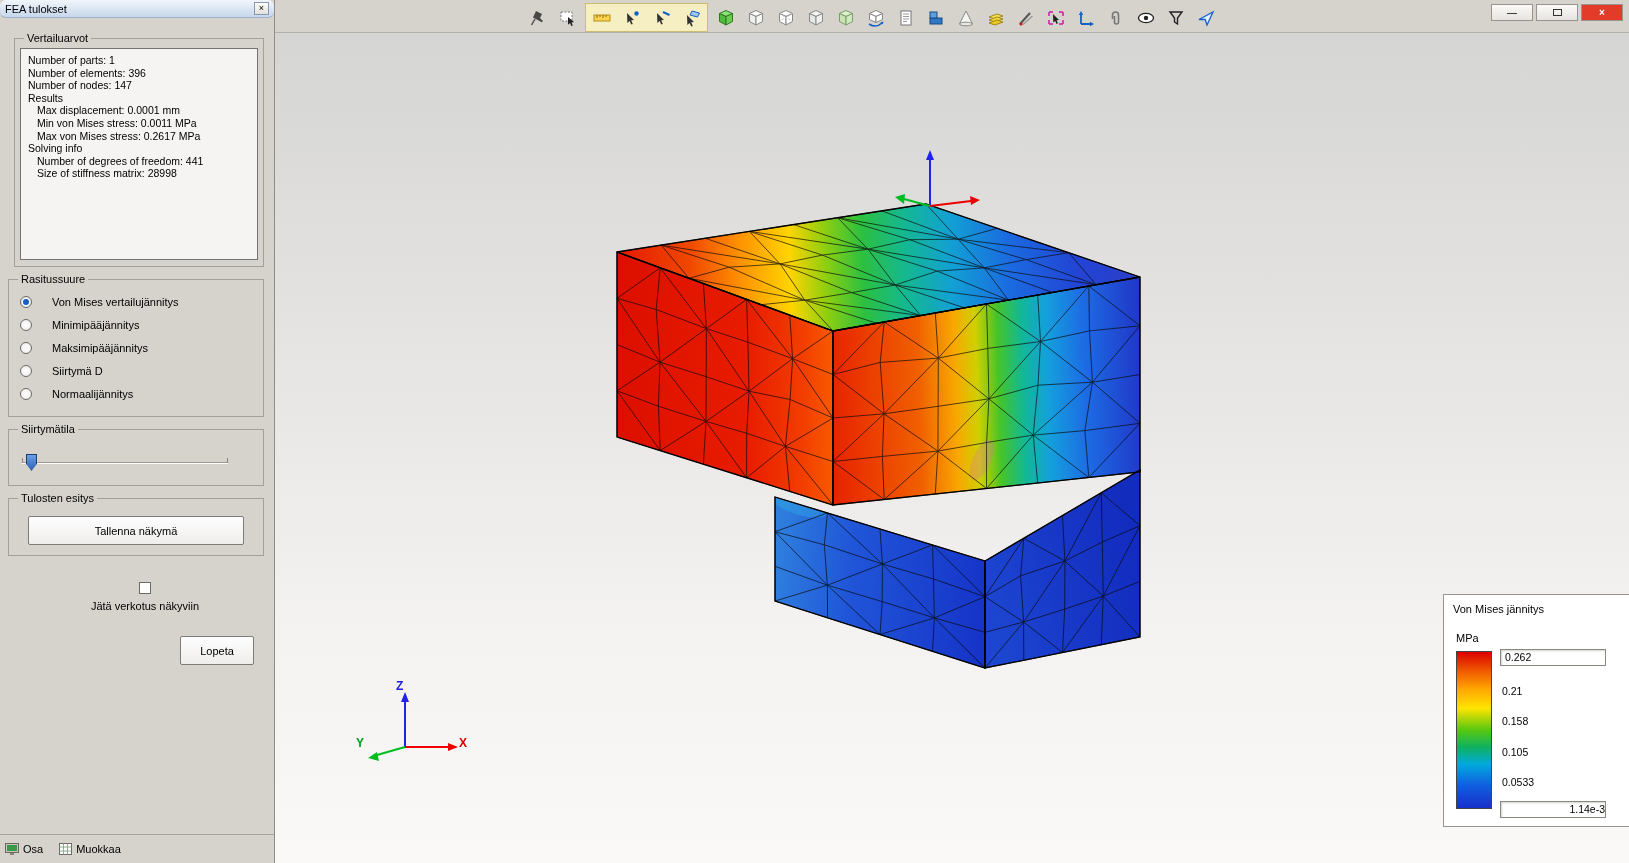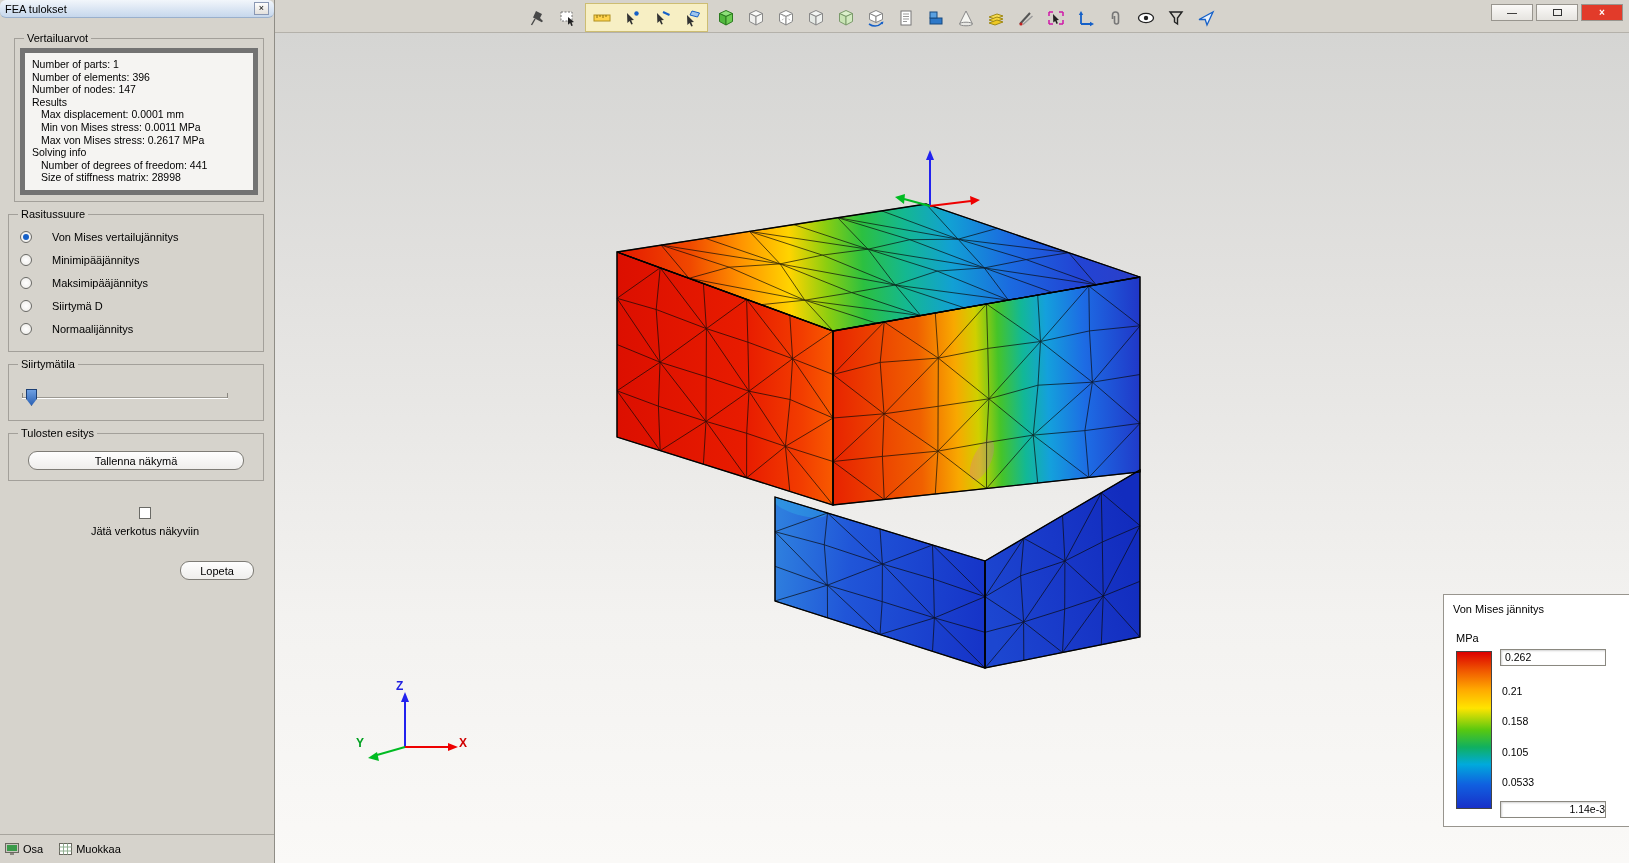--- a/index.html
+++ b/index.html
@@ -26,34 +26,34 @@
 
   
   #panel { position:absolute; left:0; top:0; width:275px; height:863px; background:#d6d3cc;
     border-right:1px solid #8f8d86; z-index:3; }
   #panel-titlebar { height:18px; background:linear-gradient(#f2f6fb,#c6d7ec); border-bottom:1px solid #9ab0cc;
     display:flex; align-items:center; padding:0 5px;border-radius:6px; }
   #panel-close { margin-left:auto; width:15px; height:13px; font-size:9px; line-height:11px; text-align:center;
     background:linear-gradient(#fdfdfd,#e3e1dd); border:1px solid #8a98b4; }
   fieldset { border:1px solid #a3a09a; margin:6px 10px 0 8px; padding:4px 5px 6px 5px; }
   legend { font-size:11px; padding:0 3px; margin-left:4px; }
-  #info-box { background:#f5f4f2; border:5px solid #737373; height:147px; padding:5px 7px; overflow:hidden; }
+  #info-box { background:#f5f4f2; border:1px solid #737373; height:212px; padding:5px 7px; overflow:hidden; }
   .info-line { font-size:10.5px; line-height:12.6px; white-space:nowrap; }
   .info-line.ind { padding-left:9px; }
   .radio-row { display:flex; align-items:center; gap:20px; margin:6px 4px 10px 6px; height:13px; }
   .radio { width:12px; height:12px; border-radius:50%; border:1px solid #6a6a66; background:radial-gradient(#fff,#eceae6); flex:0 0 auto; }
   .radio.checked { position:relative; }
   .radio.checked::after { content:''; position:absolute; left:2px; top:2px; width:6px; height:6px; border-radius:50%; background:#1560c8; }
   #slider { position:relative; height:26px; margin:12px 6px 2px 6px; }
   #slider-track { position:absolute; left:2px; right:24px; top:11px; height:2px; background:#9c9992; border-bottom:1px solid #fff; }
   .tick { position:absolute; top:7px; width:1px; height:5px; background:#8a8780; }
   #slider-thumb { position:absolute; left:6px; top:3px; width:11px; height:17px; background:linear-gradient(#6d9fe2,#2d62b4);
     border:1px solid #1c3f74; clip-path:polygon(0 0,100% 0,100% 58%,50% 100%,0 58%); }
-  .btn { display:block; background:linear-gradient(#fefefe,#efeeec); border:1px solid #7e7c76; border-radius:9px;
-    font-family:"Liberation Sans",sans-serif; font-size:11px; height:19px; }
+  .btn { display:block; background:linear-gradient(#fefefe,#efeeec); border:1px solid #7e7c76; border-radius:2px;
+    font-family:"Liberation Sans",sans-serif; font-size:11px; height:29px; }
   #save-view-btn { width:216px; margin:8px auto 4px auto; }
   #quit-row { text-align:right; padding-right:20px; margin-top:24px; }
   #quit-btn { display:inline-block; width:74px; }
   #mesh-check-row { display:flex; align-items:center; gap:6px; margin:26px 0 0 16px;flex-direction:column; }
   .cb { width:12px; height:12px; border:1px solid #6a6a66; background:#fff; flex:0 0 auto; }
   #panel-taskbar { position:absolute; left:0; right:0; bottom:0; height:29px; border-top:1px solid #a8a59e;
     display:flex; align-items:center; gap:16px; padding-left:5px; background:#d6d3cc; }
   .task-item { display:flex; align-items:center; gap:4px; }
 
   

